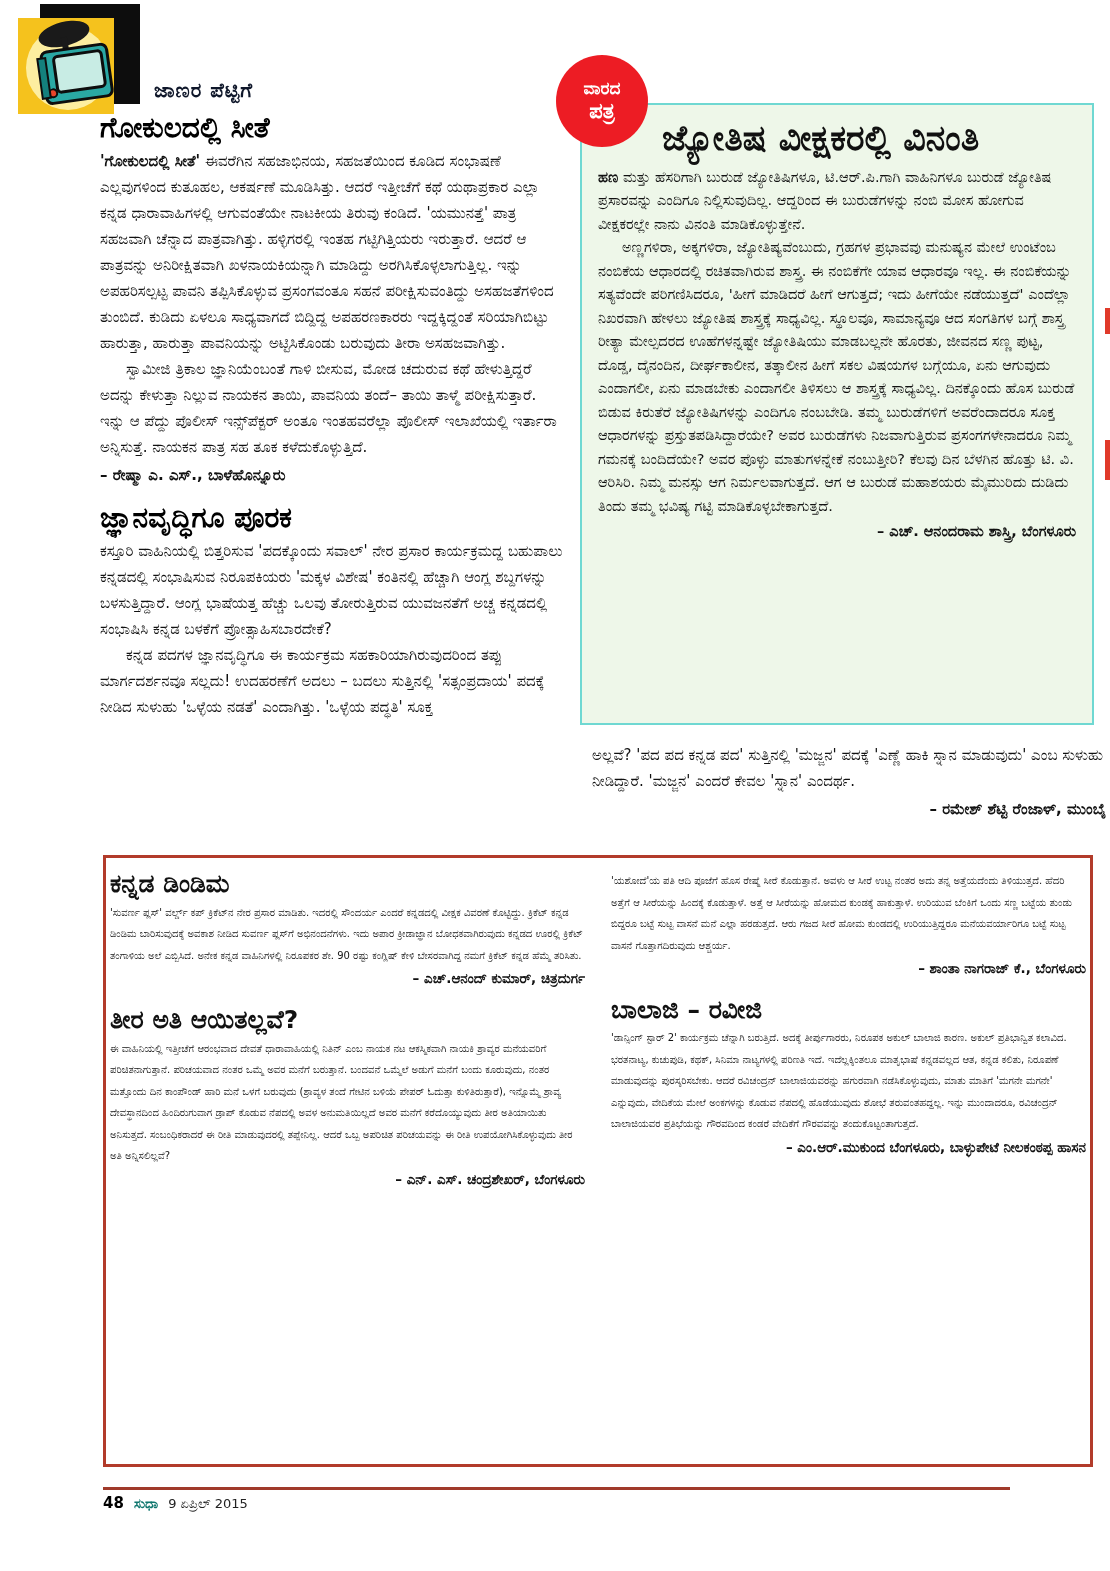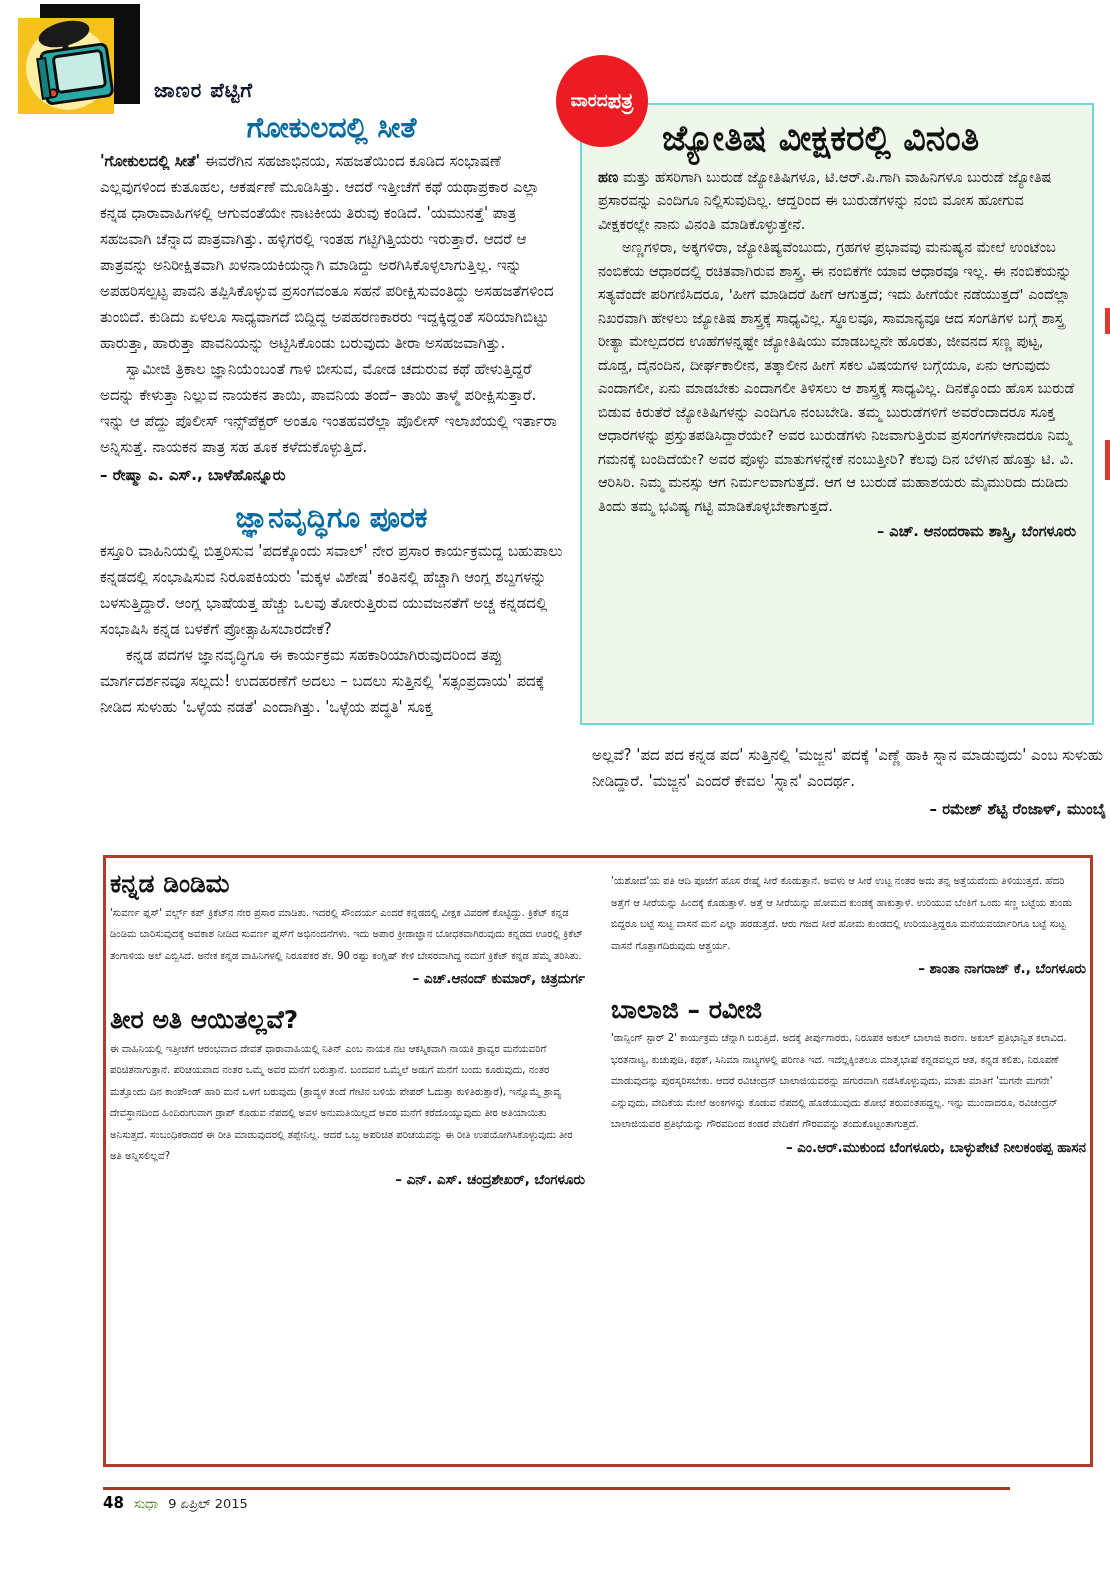--- a/index.html
+++ b/index.html
@@ -5,29 +5,29 @@
   html,body{margin:0;padding:0;background:#ffffff;}
   body{font-family:"DejaVu Sans","Liberation Sans",sans-serif;color:#111;}
   .page{position:relative;width:1110px;height:1571px;background:#fff;overflow:hidden;}
 
   
   .masthead{position:absolute;left:18px;top:4px;display:flex;align-items:flex-end;}
   .masthead-label{margin-left:14px;margin-bottom:18px;font-size:20px;font-weight:bold;color:#0f172a;letter-spacing:1px;}
 
   
   .col-left{position:absolute;left:100px;top:112px;width:463px;}
-  .col-left h2{margin:0 0 4px 0;font-size:28px;line-height:1.15;font-weight:bold;color:#0369a1;text-align:center;}
+  .col-left h2{margin:0 0 4px 0;font-size:28px;line-height:1.15;font-weight:bold;color:#000000;}
   .col-left p{margin:0;font-size:15px;line-height:26px;text-align:left;}
   .col-left p.indent{text-indent:26px;}
   .col-left article + article{margin-top:14px;}
   .sig{font-weight:bold;text-align:right;margin-top:2px !important;}
 
   
   .badge{position:absolute;left:556px;top:55px;width:92px;height:92px;border-radius:50%;
-         background:#ed1c24;color:#fff;display:flex;flex-direction:row;align-items:center;
+         background:#ed1c24;color:#fff;display:flex;flex-direction:column;align-items:center;
          justify-content:center;z-index:3;font-weight:bold;}
   .badge span{display:block;line-height:1.15;}
   .badge .b1{font-size:17px;}
   .badge .b2{font-size:21px;}
 
   
   .featured{position:absolute;left:580px;top:103px;width:514px;height:622px;box-sizing:border-box;
             border:2px solid #6fd8d2;background:#eef7e9;padding:14px 16px 10px 16px;z-index:2;}
   .featured h2{margin:0 0 8px 0;padding-left:64px;font-size:35px;font-weight:bold;line-height:1.1;}
   .featured p{margin:0;font-size:14.5px;line-height:23.5px;}
@@ -44,21 +44,21 @@
   .red-box h2{margin:0 0 3px 0;font-size:25px;font-weight:bold;line-height:1.15;}
   .red-box p{margin:0;font-size:10px;line-height:21.5px;}
   .red-box article + article{margin-top:16px;}
   .red-box .sig{font-size:13.5px;}
 
   
   .footer{position:absolute;left:103px;top:1487px;width:907px;}
   .footer-rule{height:3px;background:#a03a2a;margin-bottom:4px;}
   .footer-text{font-size:13px;color:#222;}
   .footer-text .pg{font-weight:bold;font-size:15px;color:#000;}
-  .footer-text .mag{font-weight:normal;color:#4d7c0f;margin:0 6px 0 6px;}
+  .footer-text .mag{font-weight:bold;color:#0f766e;margin:0 6px 0 6px;}
 
   
   .edge-mark{position:absolute;right:0;width:5px;background:#e03a2a;}
   .edge-mark.m1{top:308px;height:26px;}
   .edge-mark.m2{top:440px;height:40px;}
 </style>
 </head>
 <body>
 
 <div class="page">

